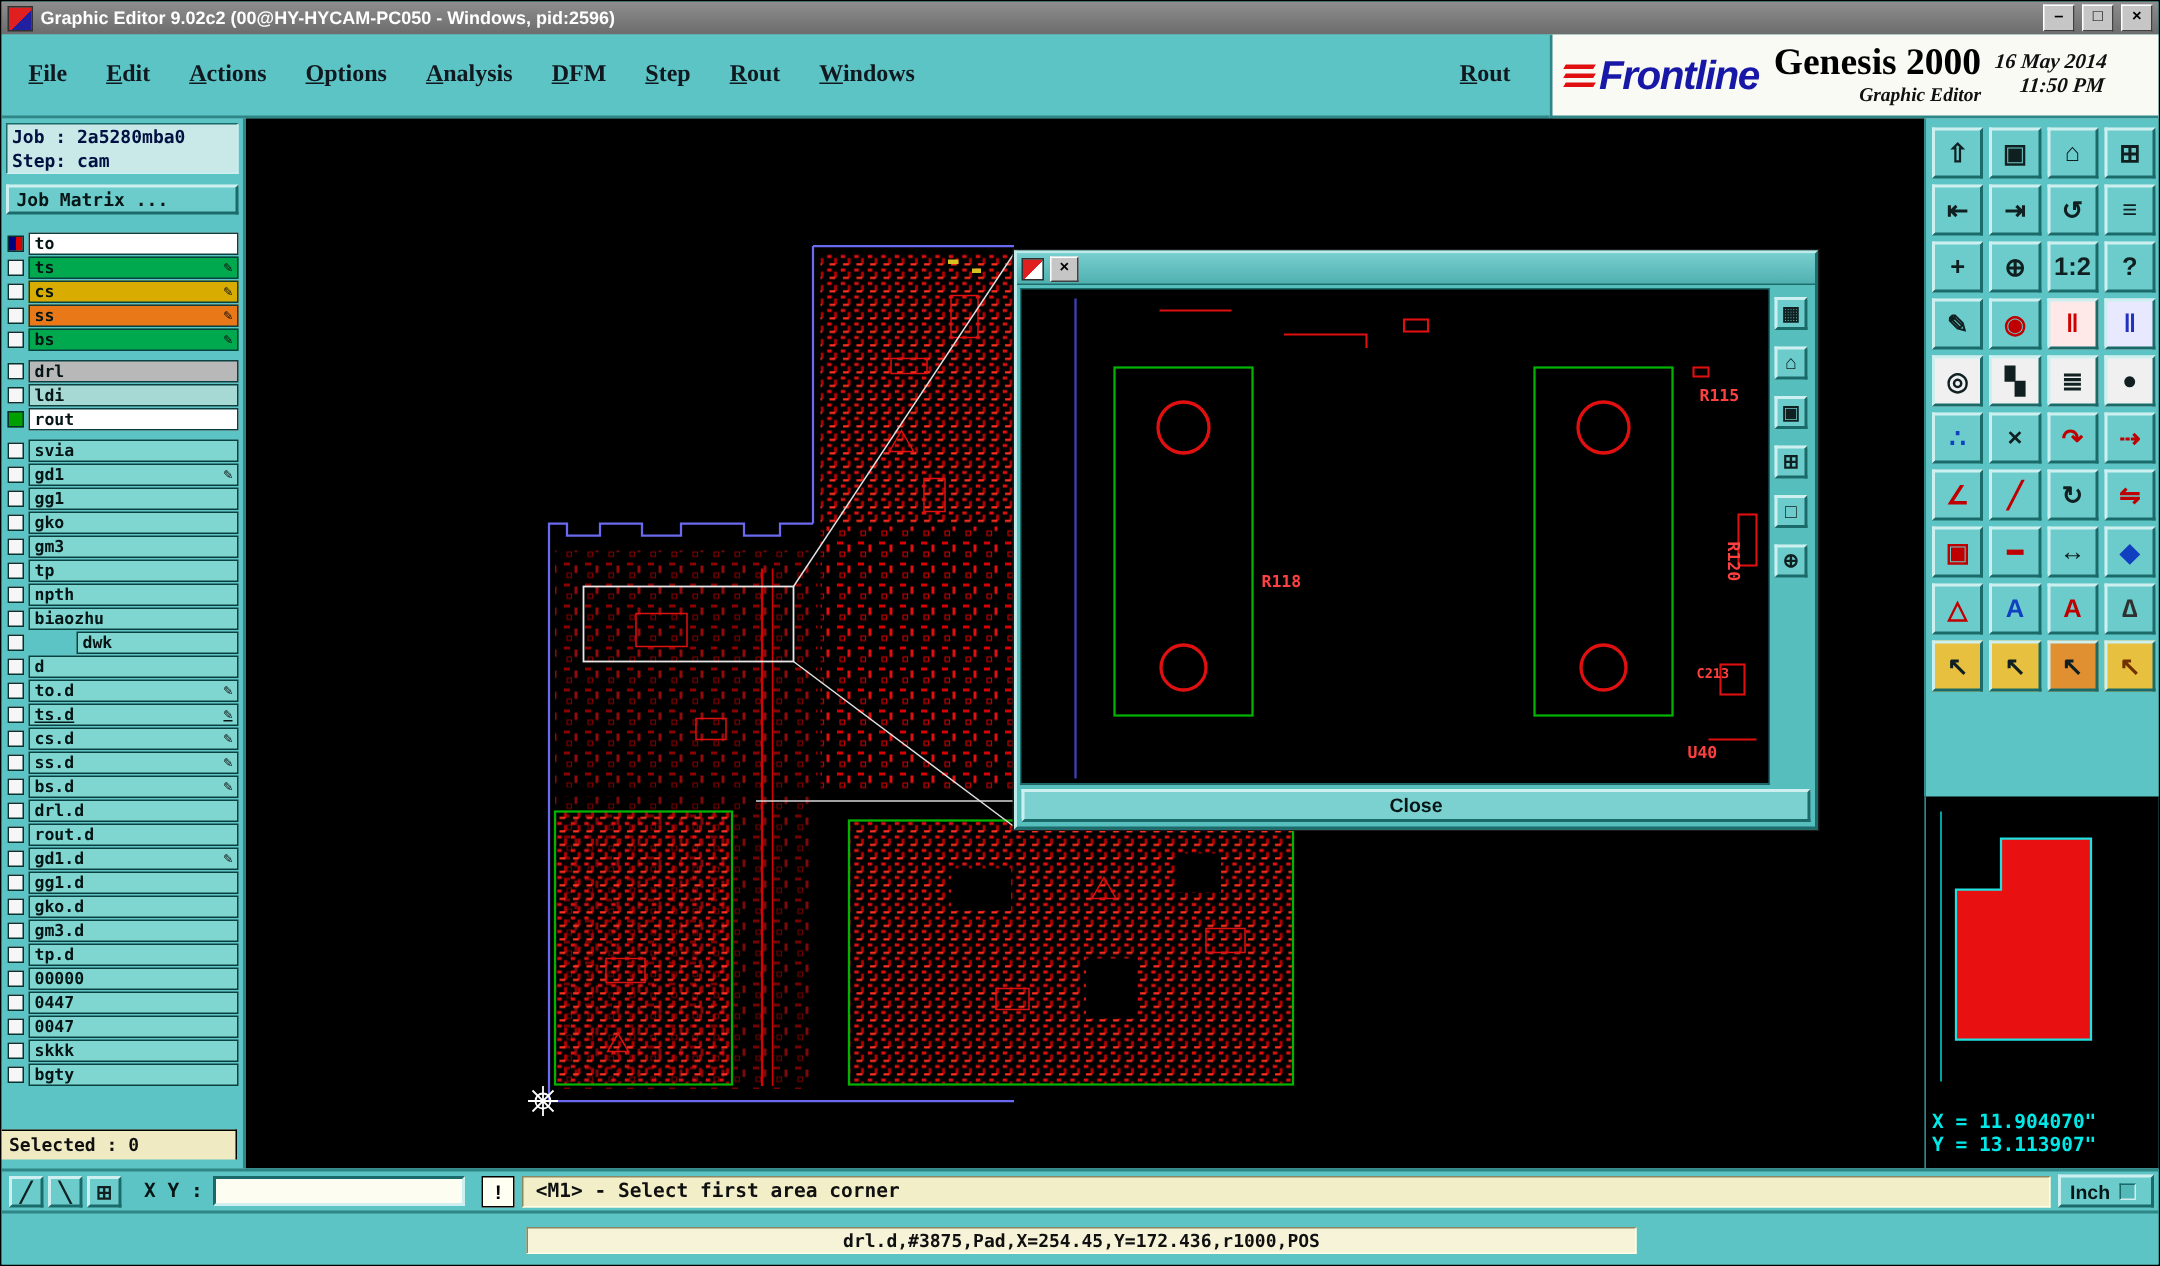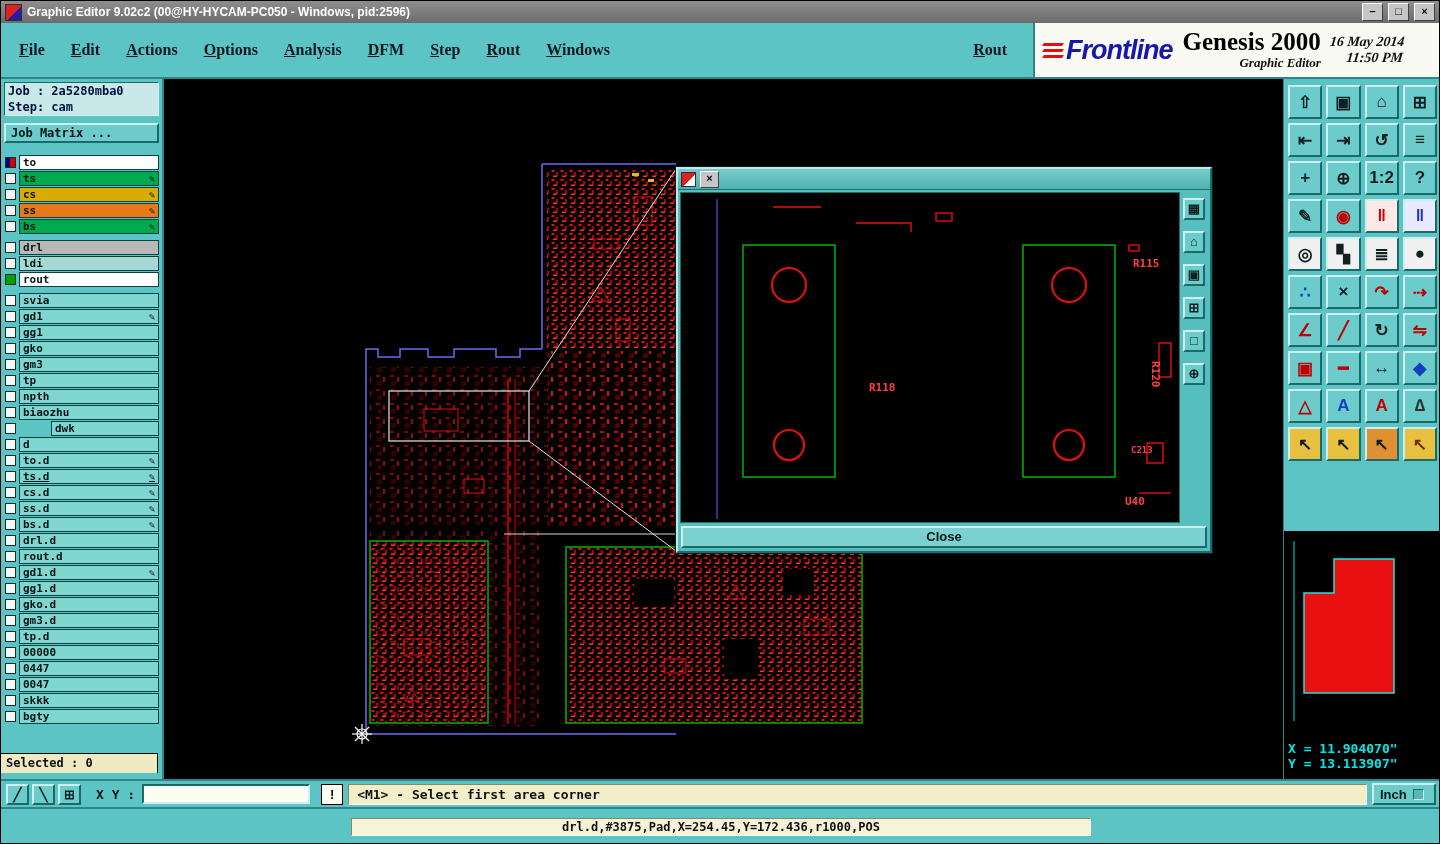--- a/index.html
+++ b/index.html
@@ -537,21 +537,21 @@
               <path d="M175,30 h55 v9"></path>
               <rect x="255" y="20" width="16" height="8"></rect>
               <line x1="92" y1="14" x2="140" y2="14"></line>
               <rect x="478" y="150" width="12" height="34"></rect>
               <rect x="466" y="250" width="16" height="20"></rect>
               <line x1="458" y1="300" x2="490" y2="300"></line>
               <rect x="448" y="52" width="10" height="6"></rect>
             </g>
           </svg>
           <span class="pvlabel" style="left:452px;top:64px;">R115</span>
-          <span class="pvlabel" style="left:188px;top:188px;">R118</span>
+          <span class="pvlabel" style="left:160px;top:188px;">R118</span>
           <span class="pvlabel" style="left:468px;top:168px;writing-mode:vertical-rl;">R120</span>
           <span class="pvlabel" style="left:450px;top:252px;font-size:9px;">C213</span>
           <span class="pvlabel" style="left:444px;top:302px;">U40</span>
         </div>
         <div class="pv-tools">
 
             <div class="pv-tool out">▦</div>
 
             <div class="pv-tool out">⌂</div>
 

